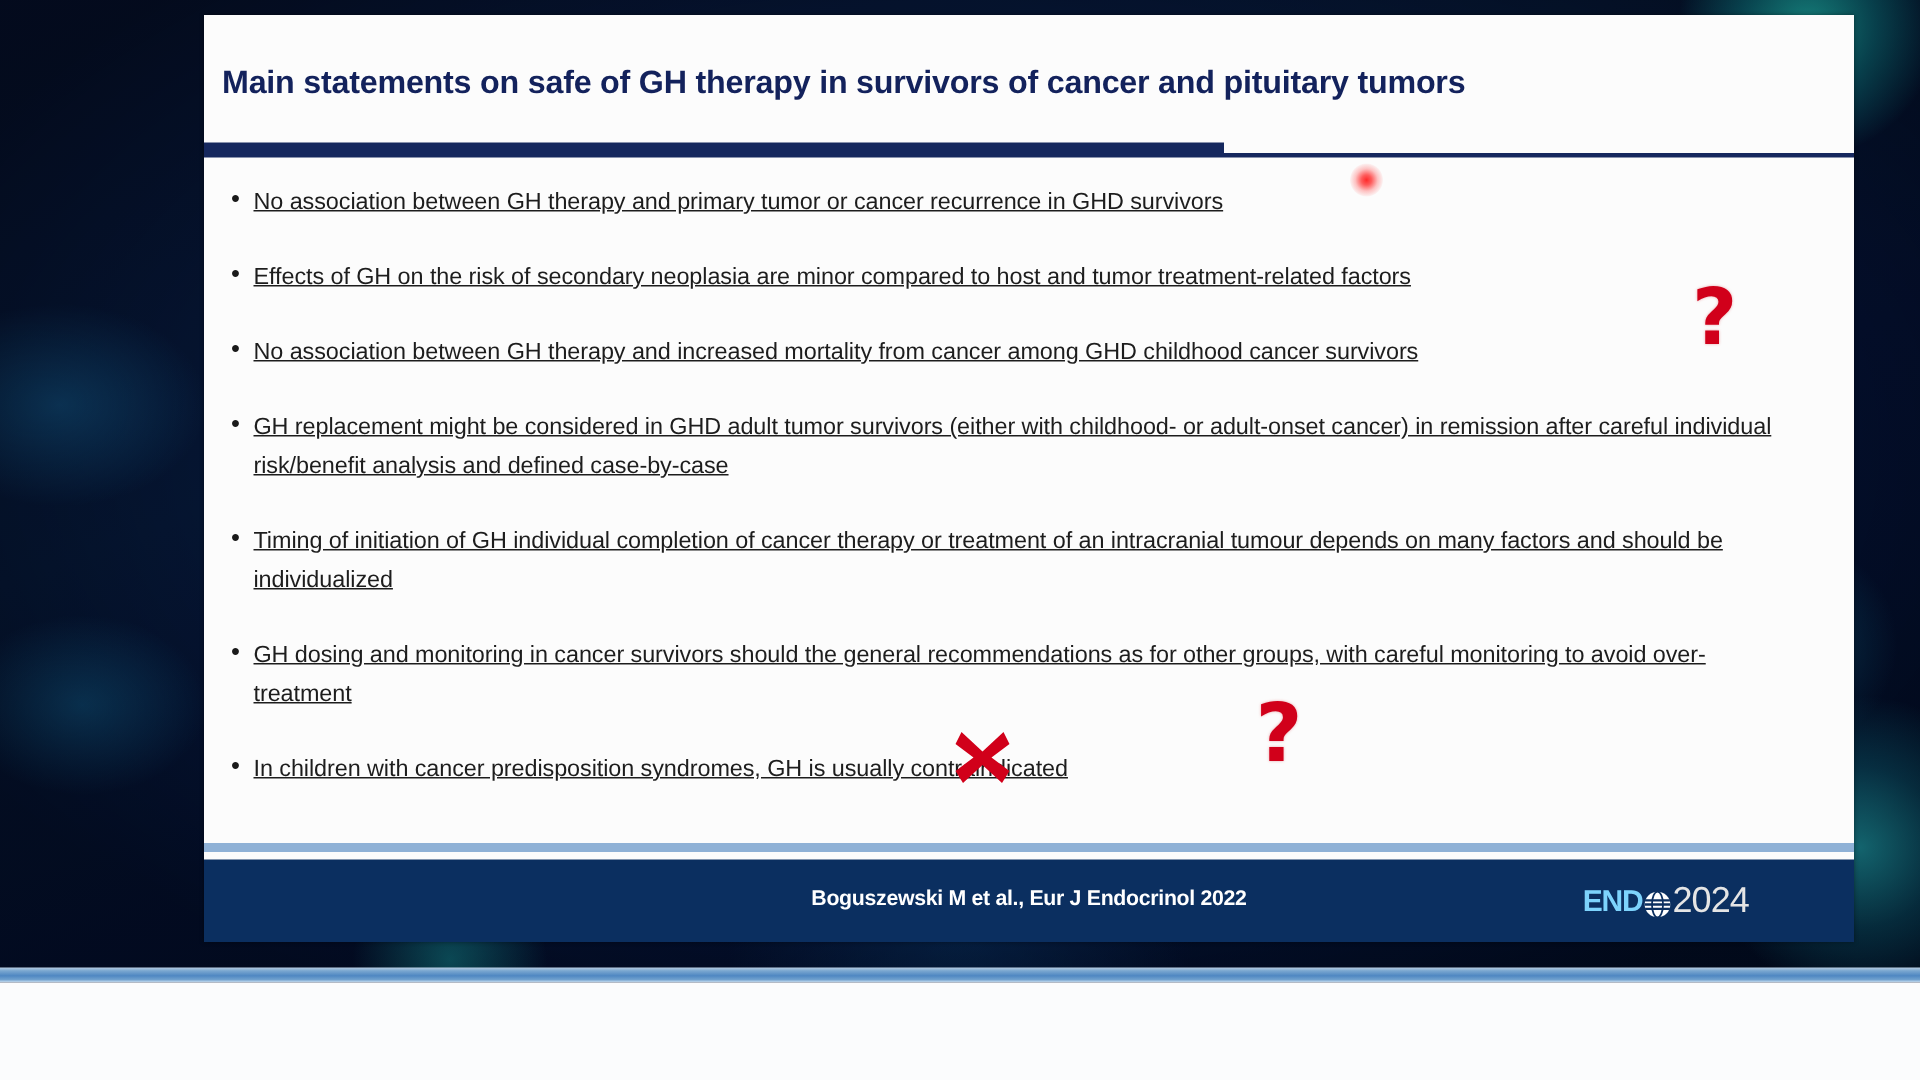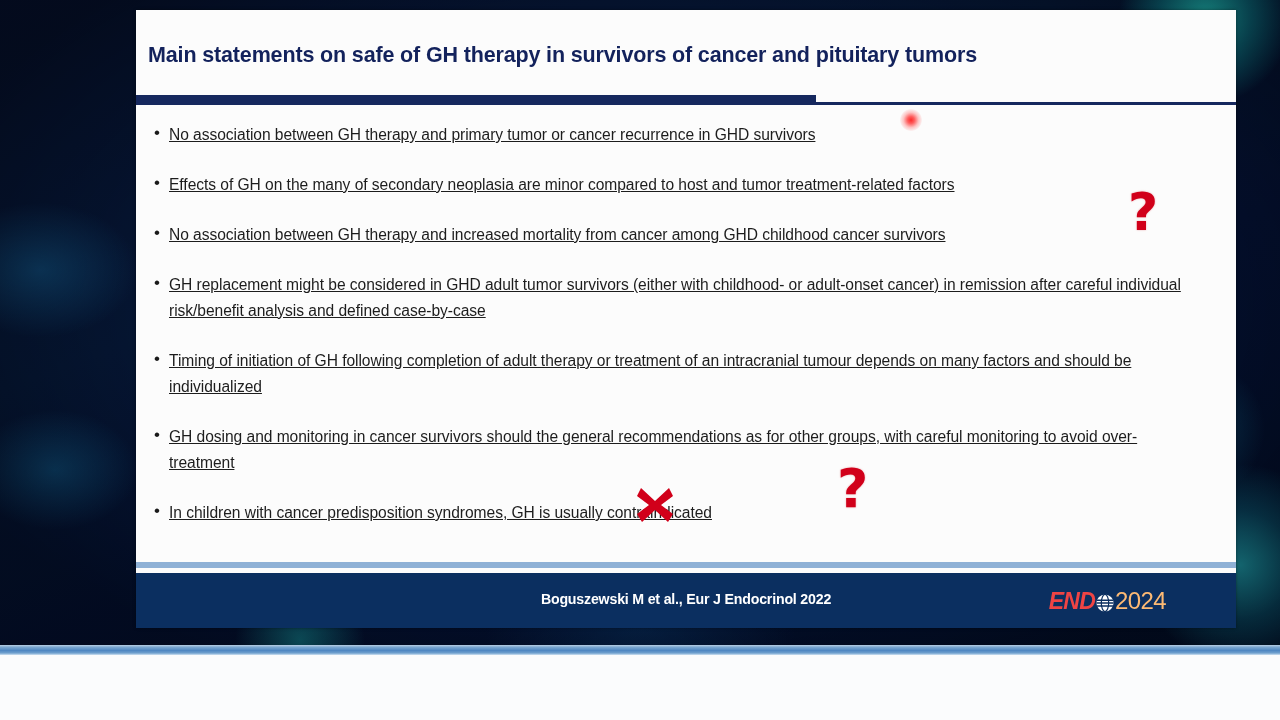--- a/index.html
+++ b/index.html
@@ -88,24 +88,24 @@
   }
   #citation{
     position:absolute; left:0; top:18px; width:1100px; text-align:center;
     font-size:14.2px; font-weight:bold; color:#ffffff; letter-spacing:-0.2px;
   }
   #footer-logo{
     position:absolute; right:70px; top:14px;
     display:flex; align-items:center;
   }
   #footer-logo .ft-endo{
-    font-size:23px; font-weight:bold; color:#ef4444; letter-spacing:-0.8px;font-style:italic;
+    font-size:20px; font-weight:bold; color:#7dd3fc; letter-spacing:-0.8px;
   }
   #footer-logo .ft-year{
-    font-size:24px; font-weight:normal; color:#fdba74; letter-spacing:-0.6px;
+    font-size:24px; font-weight:normal; color:#e5e5e5; letter-spacing:-0.6px;
   }
   .globe-sm{ display:inline-block; width:18px; height:18px; margin:0 1px; position:relative; top:2px; }
 
   
   #bottom-divider{
     position:absolute; left:0; top:645px; width:1280px; height:10px;
     background:linear-gradient(to bottom,#b9cfe4 0%,#7aa7d0 22%,#4f87c2 55%,#6fa0ce 80%,#cfe2f2 100%);
   }
   #bottom-strip{
     position:absolute; left:0; top:655px; width:1280px; height:65px; background:#fbfcfd;
@@ -127,36 +127,36 @@
 
   <div id="bullets">
 
     <div class="bullet" style="top:12px;">
       <span class="dot">•</span>
       <div class="btext">No association between GH therapy and primary tumor or cancer recurrence in GHD survivors</div>
     </div>
 
     <div class="bullet" style="top:62px;">
       <span class="dot">•</span>
-      <div class="btext">Effects of GH on the many of secondary neoplasia are minor compared to host and tumor treatment-related factors</div>
+      <div class="btext">Effects of GH on the risk of secondary neoplasia are minor compared to host and tumor treatment-related factors</div>
     </div>
 
     <div class="bullet" style="top:112px;">
       <span class="dot">•</span>
       <div class="btext">No association between GH therapy and increased mortality from cancer among GHD childhood cancer survivors</div>
     </div>
 
     <div class="bullet" style="top:162px; width:1035px;">
       <span class="dot">•</span>
       <div class="btext">GH replacement might be considered in GHD adult tumor survivors (either with childhood- or adult-onset cancer) in remission after careful individual risk/benefit analysis and defined case-by-case</div>
     </div>
 
     <div class="bullet" style="top:238px;">
       <span class="dot">•</span>
-      <div class="btext">Timing of initiation of GH following completion of adult therapy or treatment of an intracranial tumour depends on many factors and should be individualized</div>
+      <div class="btext">Timing of initiation of GH individual completion of cancer therapy or treatment of an intracranial tumour depends on many factors and should be individualized</div>
     </div>
 
     <div class="bullet" style="top:314px; width:990px;">
       <span class="dot">•</span>
       <div class="btext">GH dosing and monitoring in cancer survivors should the general recommendations as for other groups, with careful monitoring to avoid over-treatment</div>
     </div>
 
     <div class="bullet" style="top:390px;">
       <span class="dot">•</span>
       <div class="btext">In children with cancer predisposition syndromes, GH is usually contraindicated</div>

